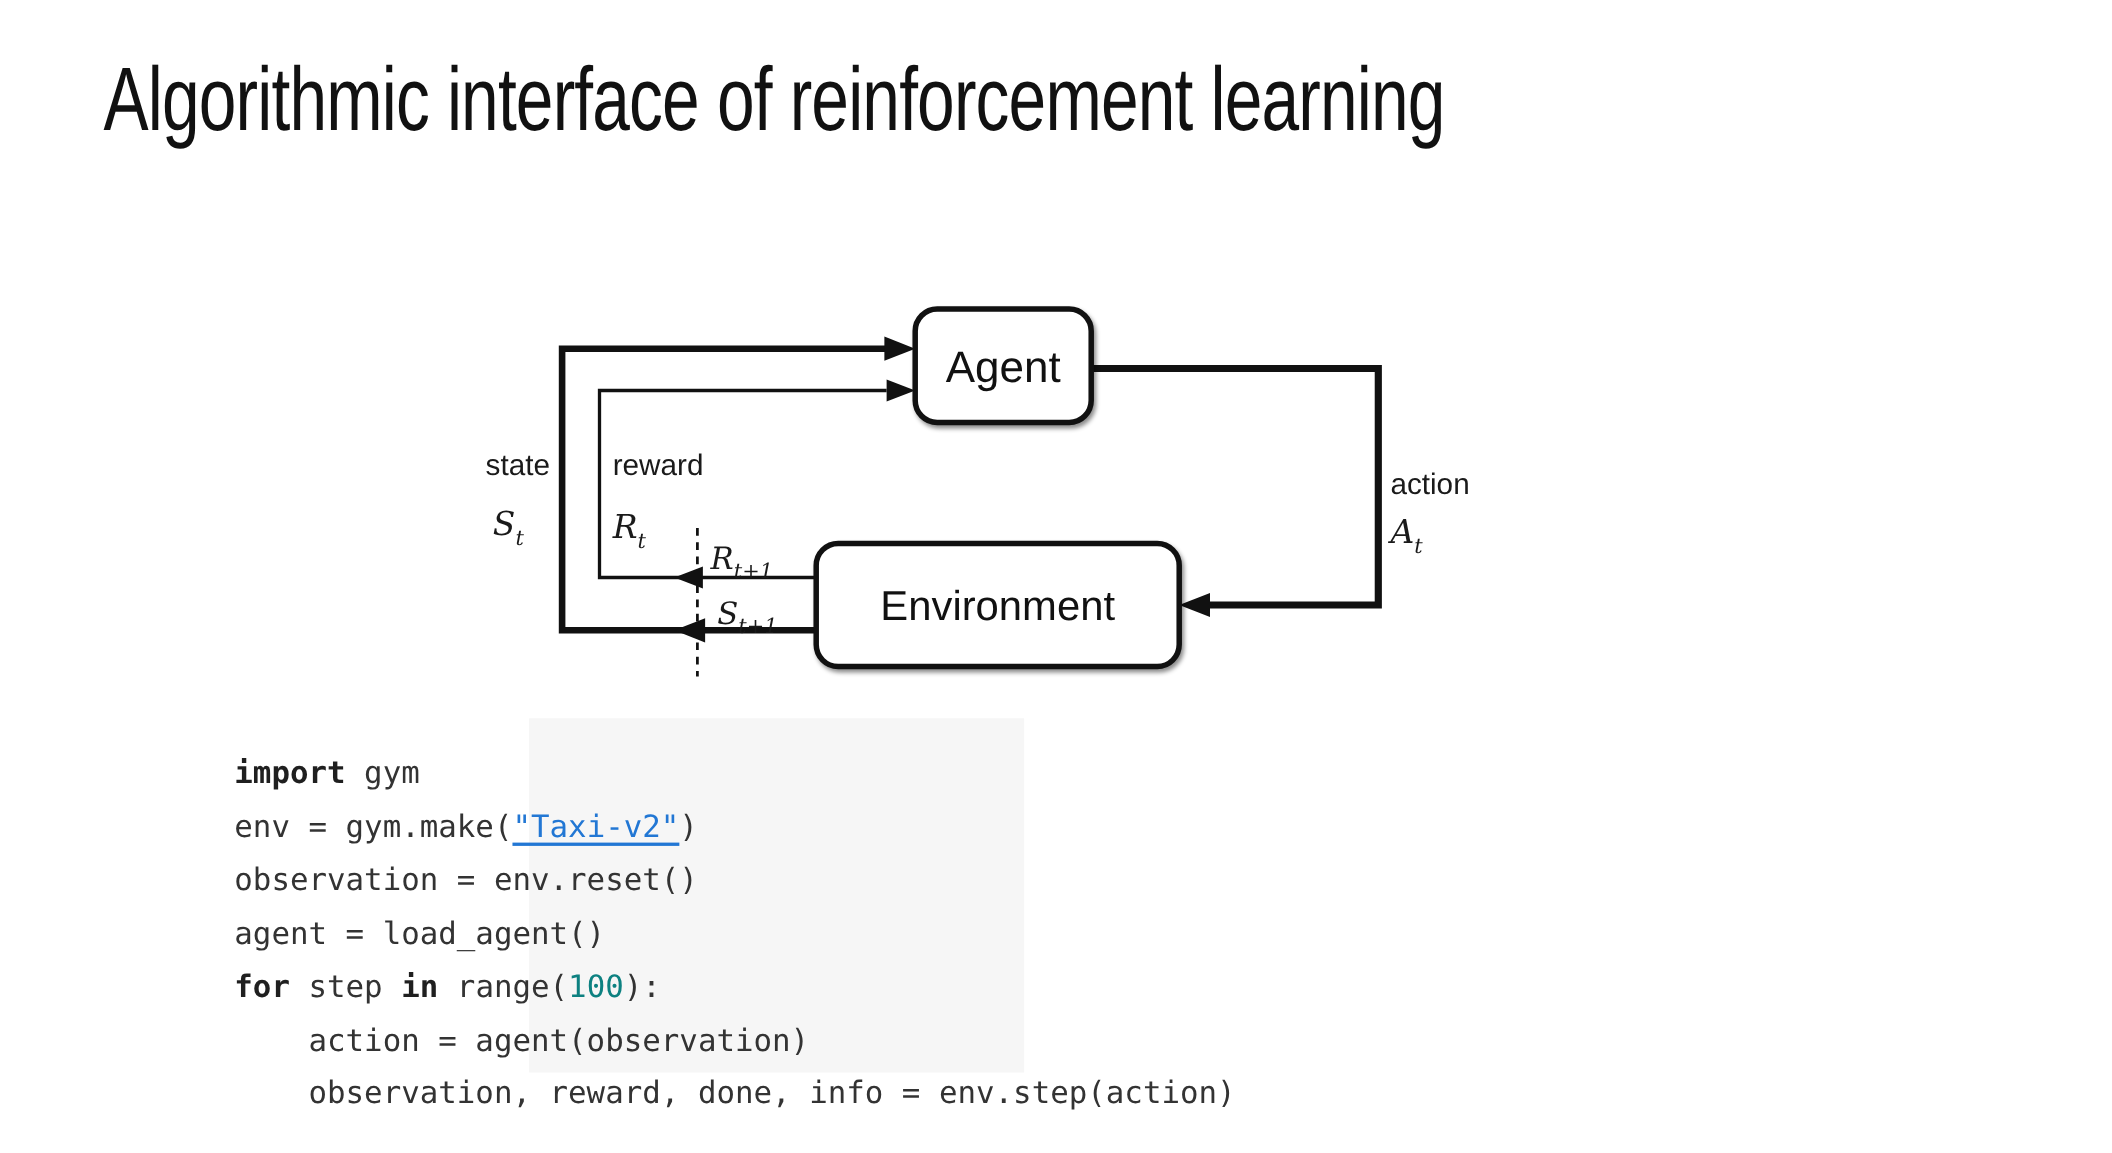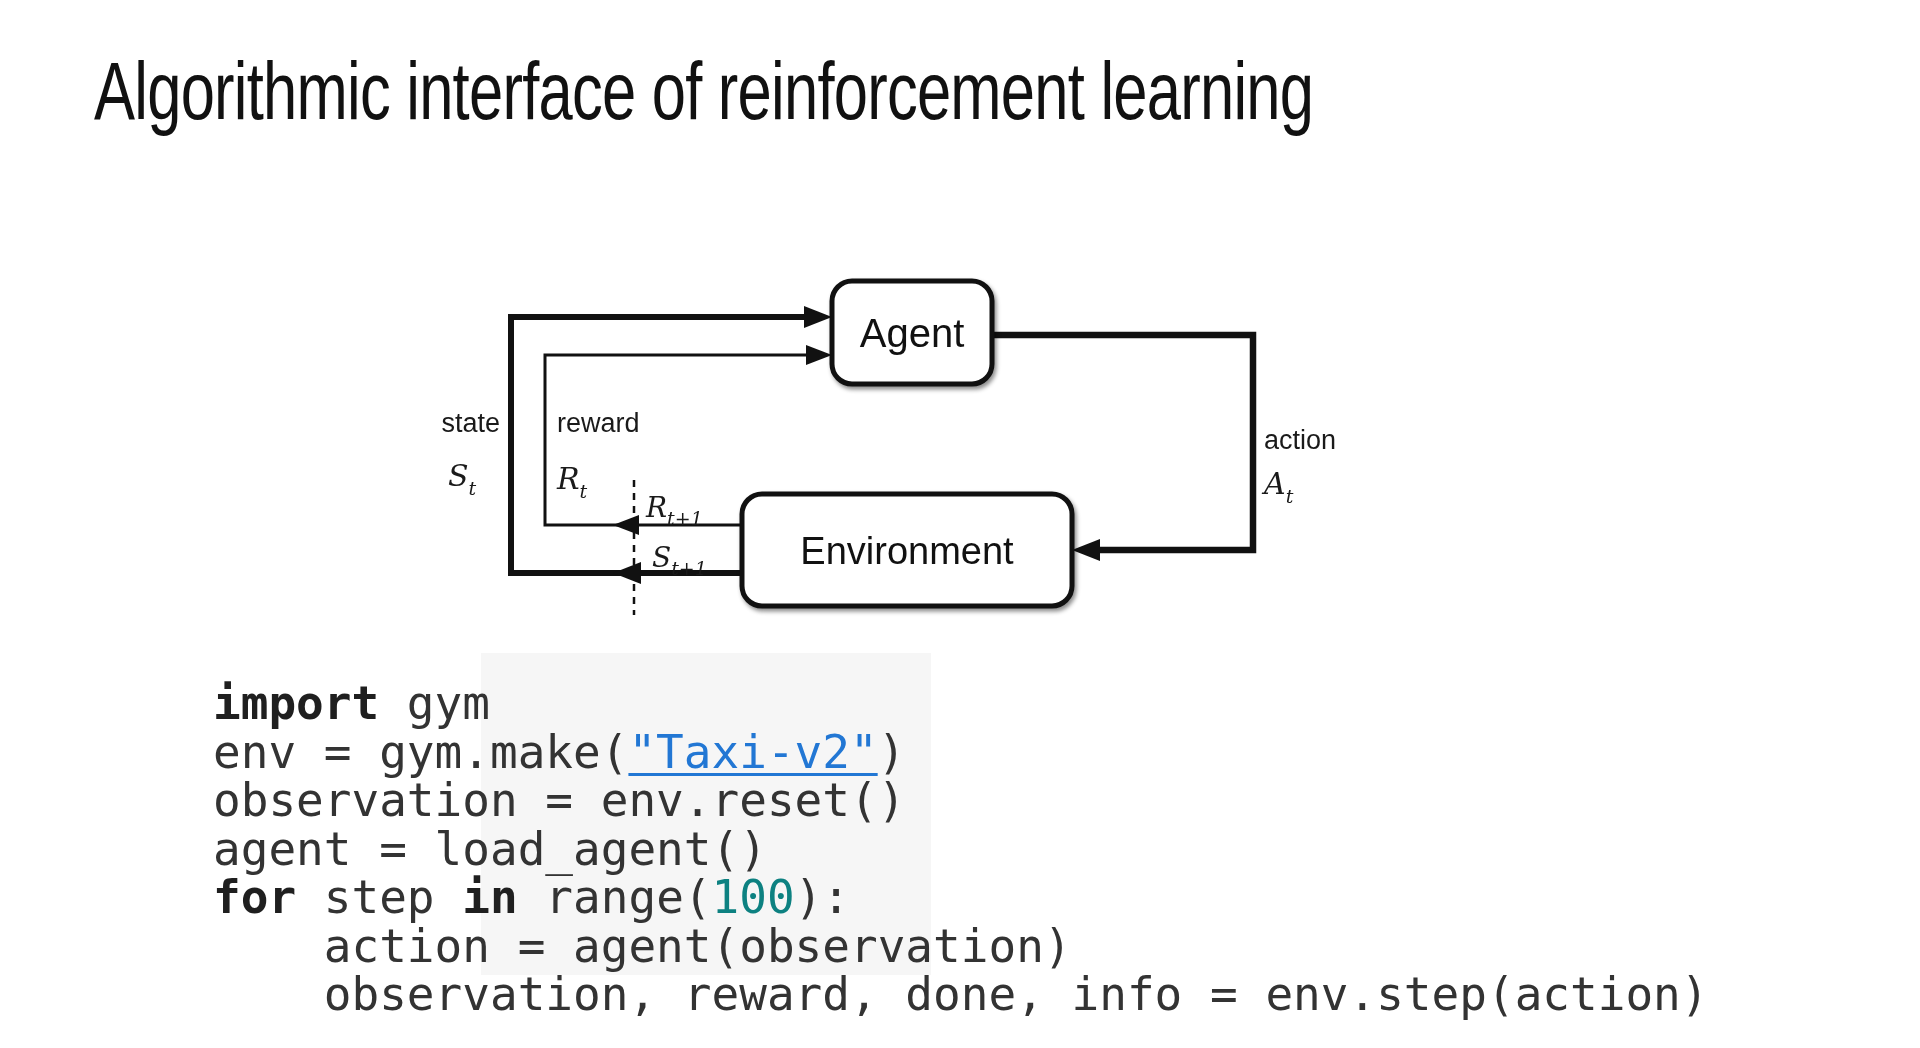--- a/index.html
+++ b/index.html
@@ -26,21 +26,21 @@
   .sym-small{font-size:28px;}
   .subsc{font-size:19px;}
   .rl-box{fill:#ffffff;stroke:#111;stroke-width:5;
           filter:drop-shadow(2px 3px 2px rgba(0,0,0,0.45));}
   .wire{fill:none;stroke:#111;}
   .head{fill:#111;stroke:none;}
 
   .code-block{
     position:absolute;left:213px;top:679px;
     font-family:"DejaVu Sans Mono","Liberation Mono",monospace;
-    font-size:46px;line-height:48.5px;color:var(--code-text,#333);
+    font-size:28px;line-height:48.5px;color:var(--code-text,#333);
     white-space:pre;
   }
   .code-line{height:48.5px;}
   .tok-kw{font-weight:bold;color:var(--code-kw,#1f1f1f);}
   .tok-num{color:var(--code-num,#0d8181);}
   .tok-link{color:var(--code-link,#2277d4);
             text-decoration:underline;text-decoration-thickness:3px;
             text-underline-offset:5px;cursor:pointer;}
 </style>
 </head>

